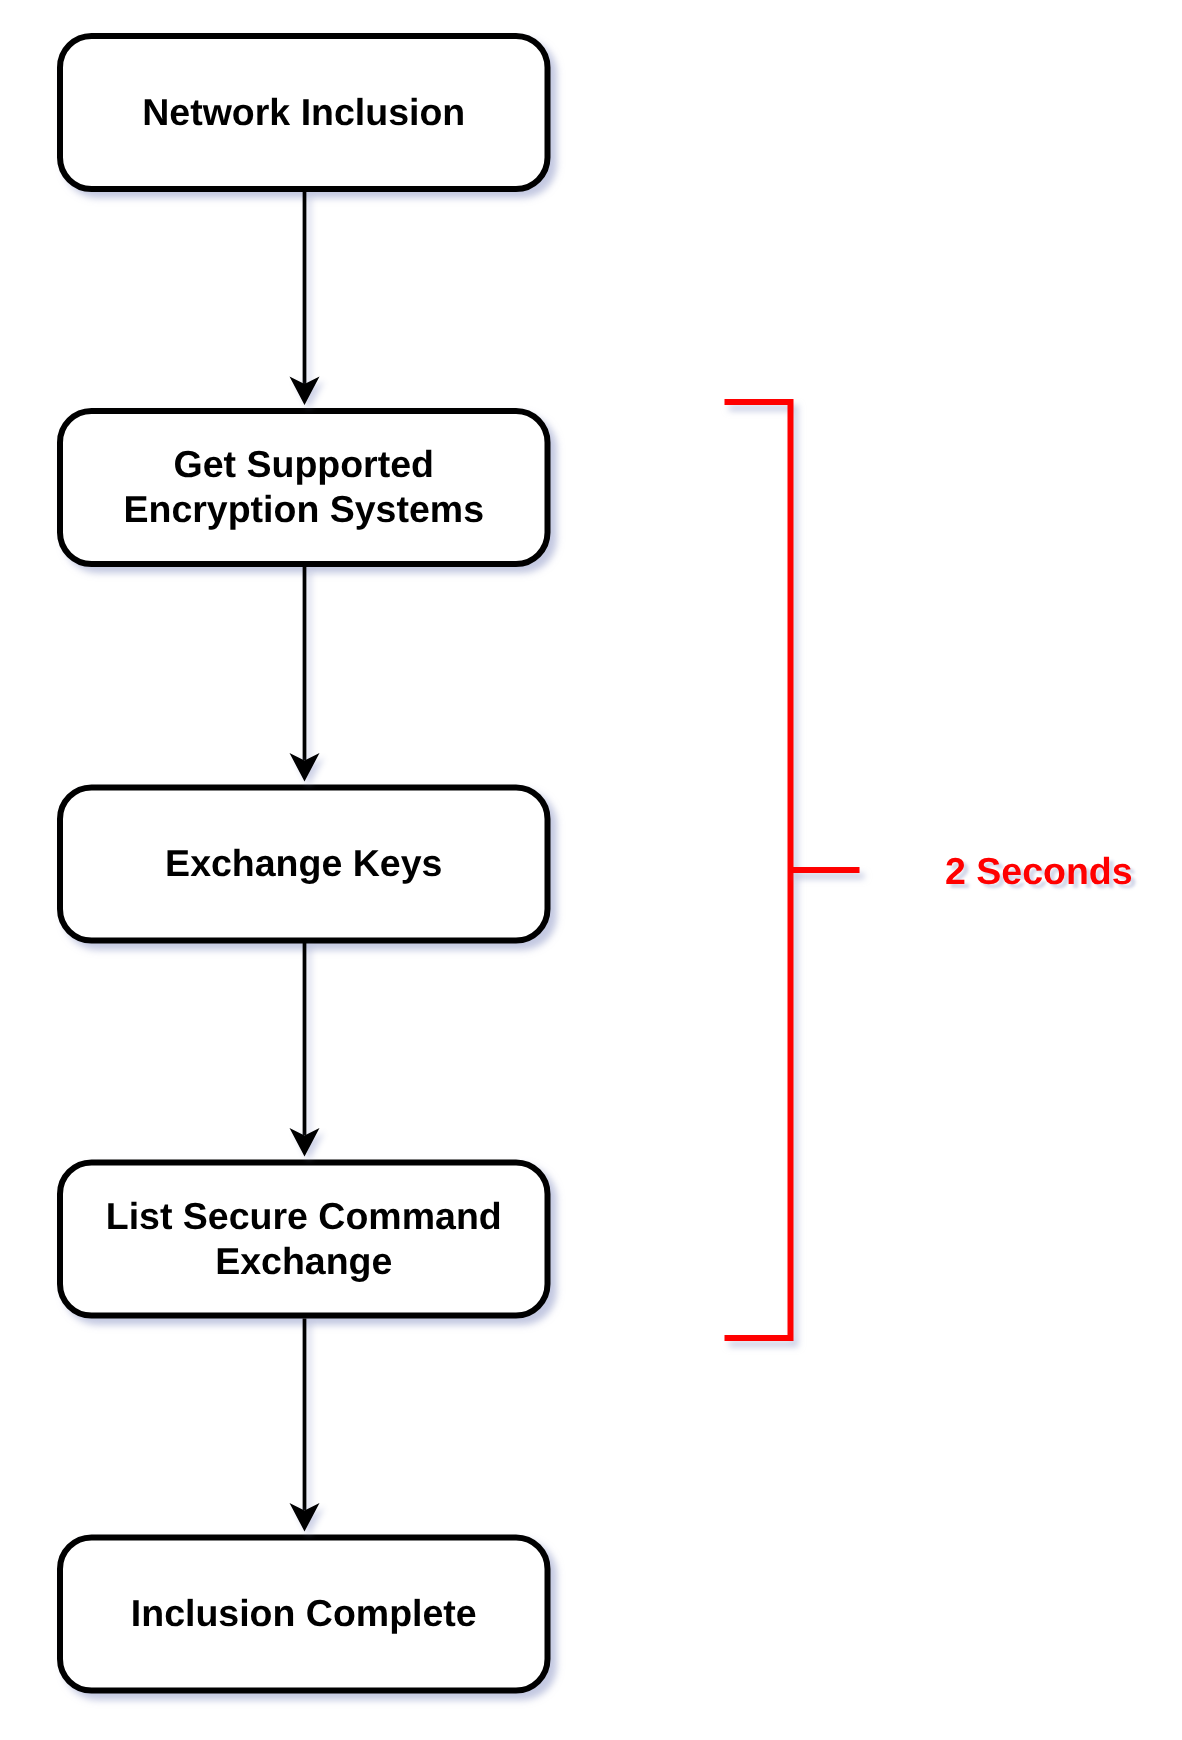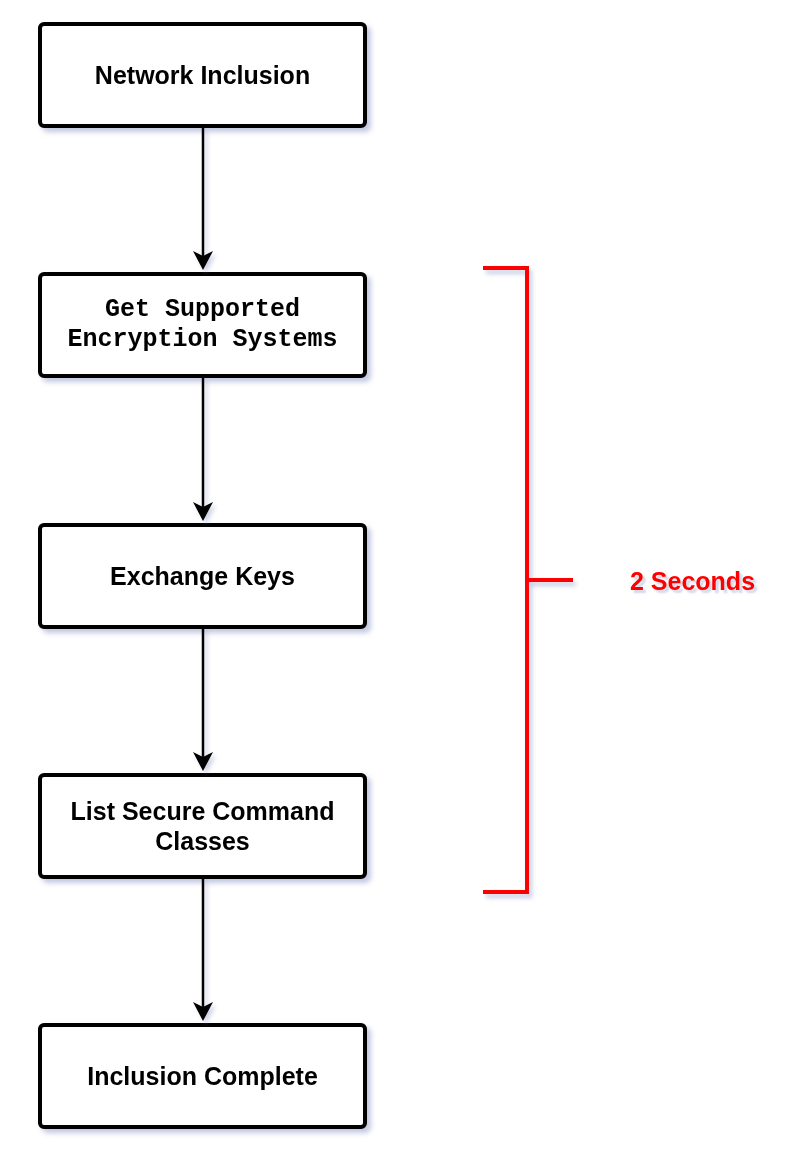--- a/index.html
+++ b/index.html
@@ -16,34 +16,34 @@
     font-family: "Liberation Sans", sans-serif;
   }
   .node {
     position: absolute;
     left: 38px;
     width: 329px;
     height: 106px;
     box-sizing: border-box;
     background: #ffffff;
     border: 4px solid #000000;
-    border-radius: 6px;
+    border-radius: 23px;
     box-shadow: 4px 4px 5px rgba(146, 155, 201, 0.55);
     display: flex;
     align-items: center;
     justify-content: center;
     text-align: center;
     padding: 0 8px;
     font-weight: bold;
     font-size: 25px;
     line-height: 30px;
     color: #000000;
   }
   #node-1 { top: 22px; }
-  #node-2 { top: 272px; font-family: Liberation Mono, monospace; }
+  #node-2 { top: 272px; }
   #node-3 { top: 523px; }
   #node-4 { top: 773px; }
   #node-5 { top: 1023px; text-align: right; }
   #overlay {
     position: absolute;
     top: 0;
     left: 0;
     pointer-events: none;
   }
   .edge-line {
@@ -85,21 +85,21 @@
 
   <div class="node" id="node-2">
     <span>Get Supported Encryption Systems</span>
   </div>
 
   <div class="node" id="node-3">
     <span>Exchange Keys</span>
   </div>
 
   <div class="node" id="node-4">
-    <span>List Secure Command Classes</span>
+    <span>List Secure Command Exchange</span>
   </div>
 
   <div class="node" id="node-5">
     <span>Inclusion Complete</span>
   </div>
 
   <svg id="overlay" width="788" height="1160" viewBox="0 0 788 1160">
 
     <g>
       <line class="edge-line" x1="203" y1="128" x2="203" y2="256"></line>

